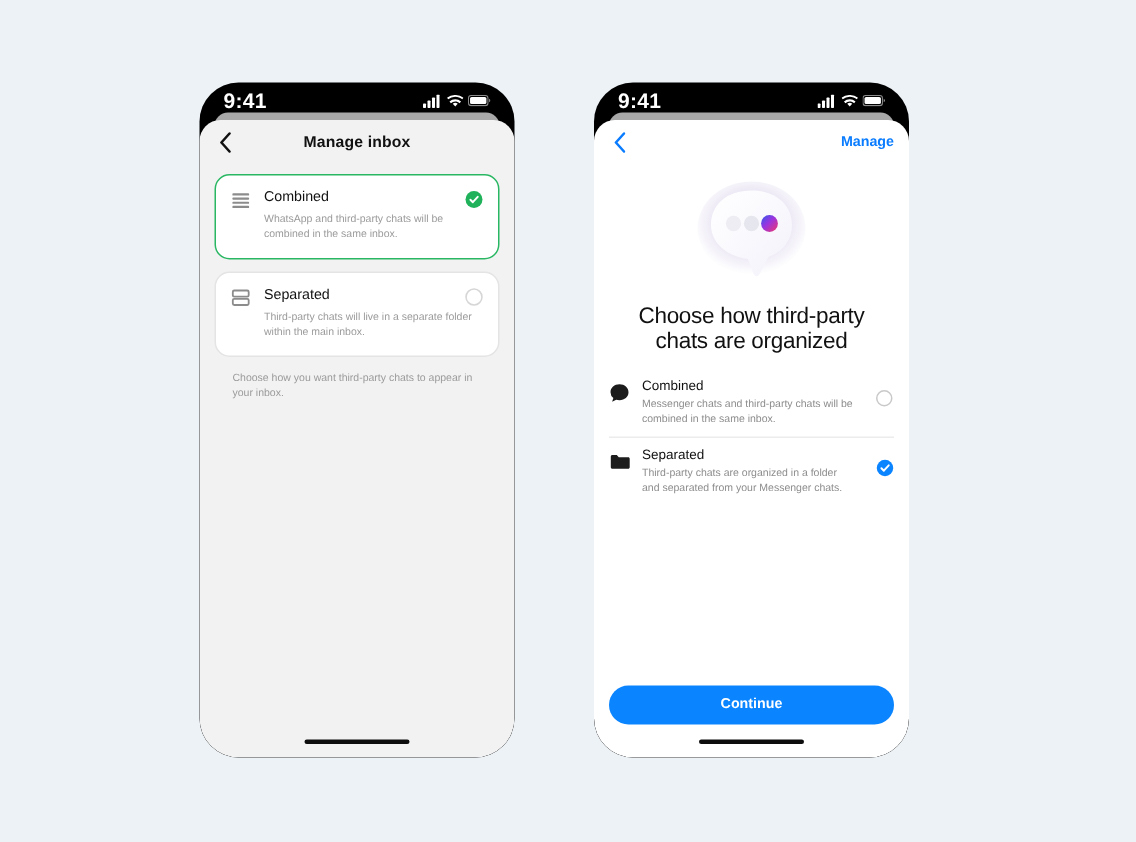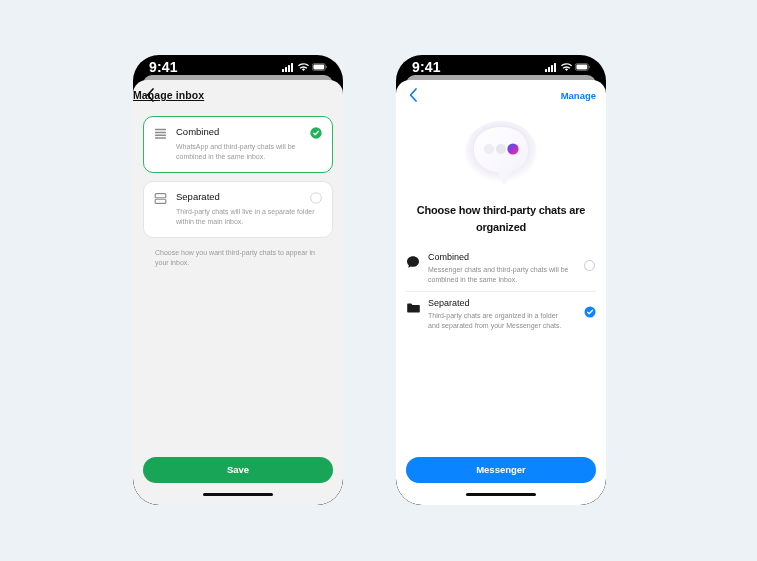--- a/index.html
+++ b/index.html
@@ -50,23 +50,22 @@
   
   .navbar{
     position:relative;height:30px;flex:0 0 auto;
     display:flex;align-items:center;
   }
   .nav-back{
     position:absolute;left:8px;top:50%;transform:translateY(-50%);
     width:18px;height:18px;display:flex;align-items:center;justify-content:center;
   }
   .nav-title{
-    width:100%;font-size:10.5px;font-weight:bold;color:#111;
+    width:100%;text-align:center;font-size:10.5px;font-weight:bold;color:#111;
     letter-spacing:.1px;
-    text-decoration:underline;
   }
   .nav-action{
     position:absolute;right:10px;top:50%;transform:translateY(-50%);
     font-size:9.5px;color:#0a7cff;font-weight:bold;
   }
 
   
   .cards{padding:6px 10px 0 10px;}
   .opt-card{
     background:#fff;border-radius:10px;border:1px solid #e4e4e4;
@@ -97,21 +96,21 @@
   }
   .btn-green{background:#18a558;}
   .btn-blue{background:#0a84ff;}
   .home-area{height:22px;display:flex;align-items:center;justify-content:center;}
   .home-bar{width:70px;height:3px;border-radius:2px;background:#0d0d0d;}
 
   
   .hero{display:flex;align-items:center;justify-content:center;
         padding-top:6px;padding-bottom:2px;}
   .headline{
-    font-size:11px;font-weight:bold;color:#111;text-align:center;
+    font-size:15px;font-weight:normal;color:#111;text-align:center;
     line-height:17px;padding:4px 16px 10px 16px;letter-spacing:-.2px;
   }
   .rows{padding:0 10px;}
   .row{
     display:flex;align-items:flex-start;gap:8px;
     padding:6px 0 7px 0;position:relative;
   }
   .row + .row{border-top:1px solid #ececec;}
   .row-icon{flex:0 0 auto;width:14px;height:14px;margin-top:3px;color:#1c1c1c;}
   .row-texts{flex:1 1 auto;min-width:0;padding-right:6px;}
@@ -200,23 +199,20 @@
           <svg class="marker" viewBox="0 0 14 14">
             <circle cx="7" cy="7" r="6.2" fill="#fff" stroke="#d6d6d6" stroke-width="1.2"></circle>
           </svg>
         </div>
 
         <div class="hint">Choose how you want third-party chats to appear in your inbox.</div>
       </div>
 
       <div class="spacer"></div>
 
-      <div class="btn-wrap">
-        <button class="btn btn-green">Save</button>
-      </div>
       <div class="home-area">
         <div class="home-bar"></div>
       </div>
     </div>
   </div>
 
   <div class="phone" id="phone-right">
 
     <div class="statusbar">
       <div class="clock">9:41</div>
@@ -306,21 +302,21 @@
           <svg class="row-marker" viewBox="0 0 14 14">
             <circle cx="7" cy="7" r="6.4" fill="#0a84ff"></circle>
             <path d="M4.2 7.2 6.1 9.1 9.9 4.9" fill="none" stroke="#fff" stroke-width="1.5" stroke-linecap="round" stroke-linejoin="round"></path>
           </svg>
         </div>
       </div>
 
       <div class="spacer"></div>
 
       <div class="btn-wrap">
-        <button class="btn btn-blue">Messenger</button>
+        <button class="btn btn-blue">Continue</button>
       </div>
       <div class="home-area">
         <div class="home-bar"></div>
       </div>
     </div>
   </div>
 
 </div>
 
 </body></html>

